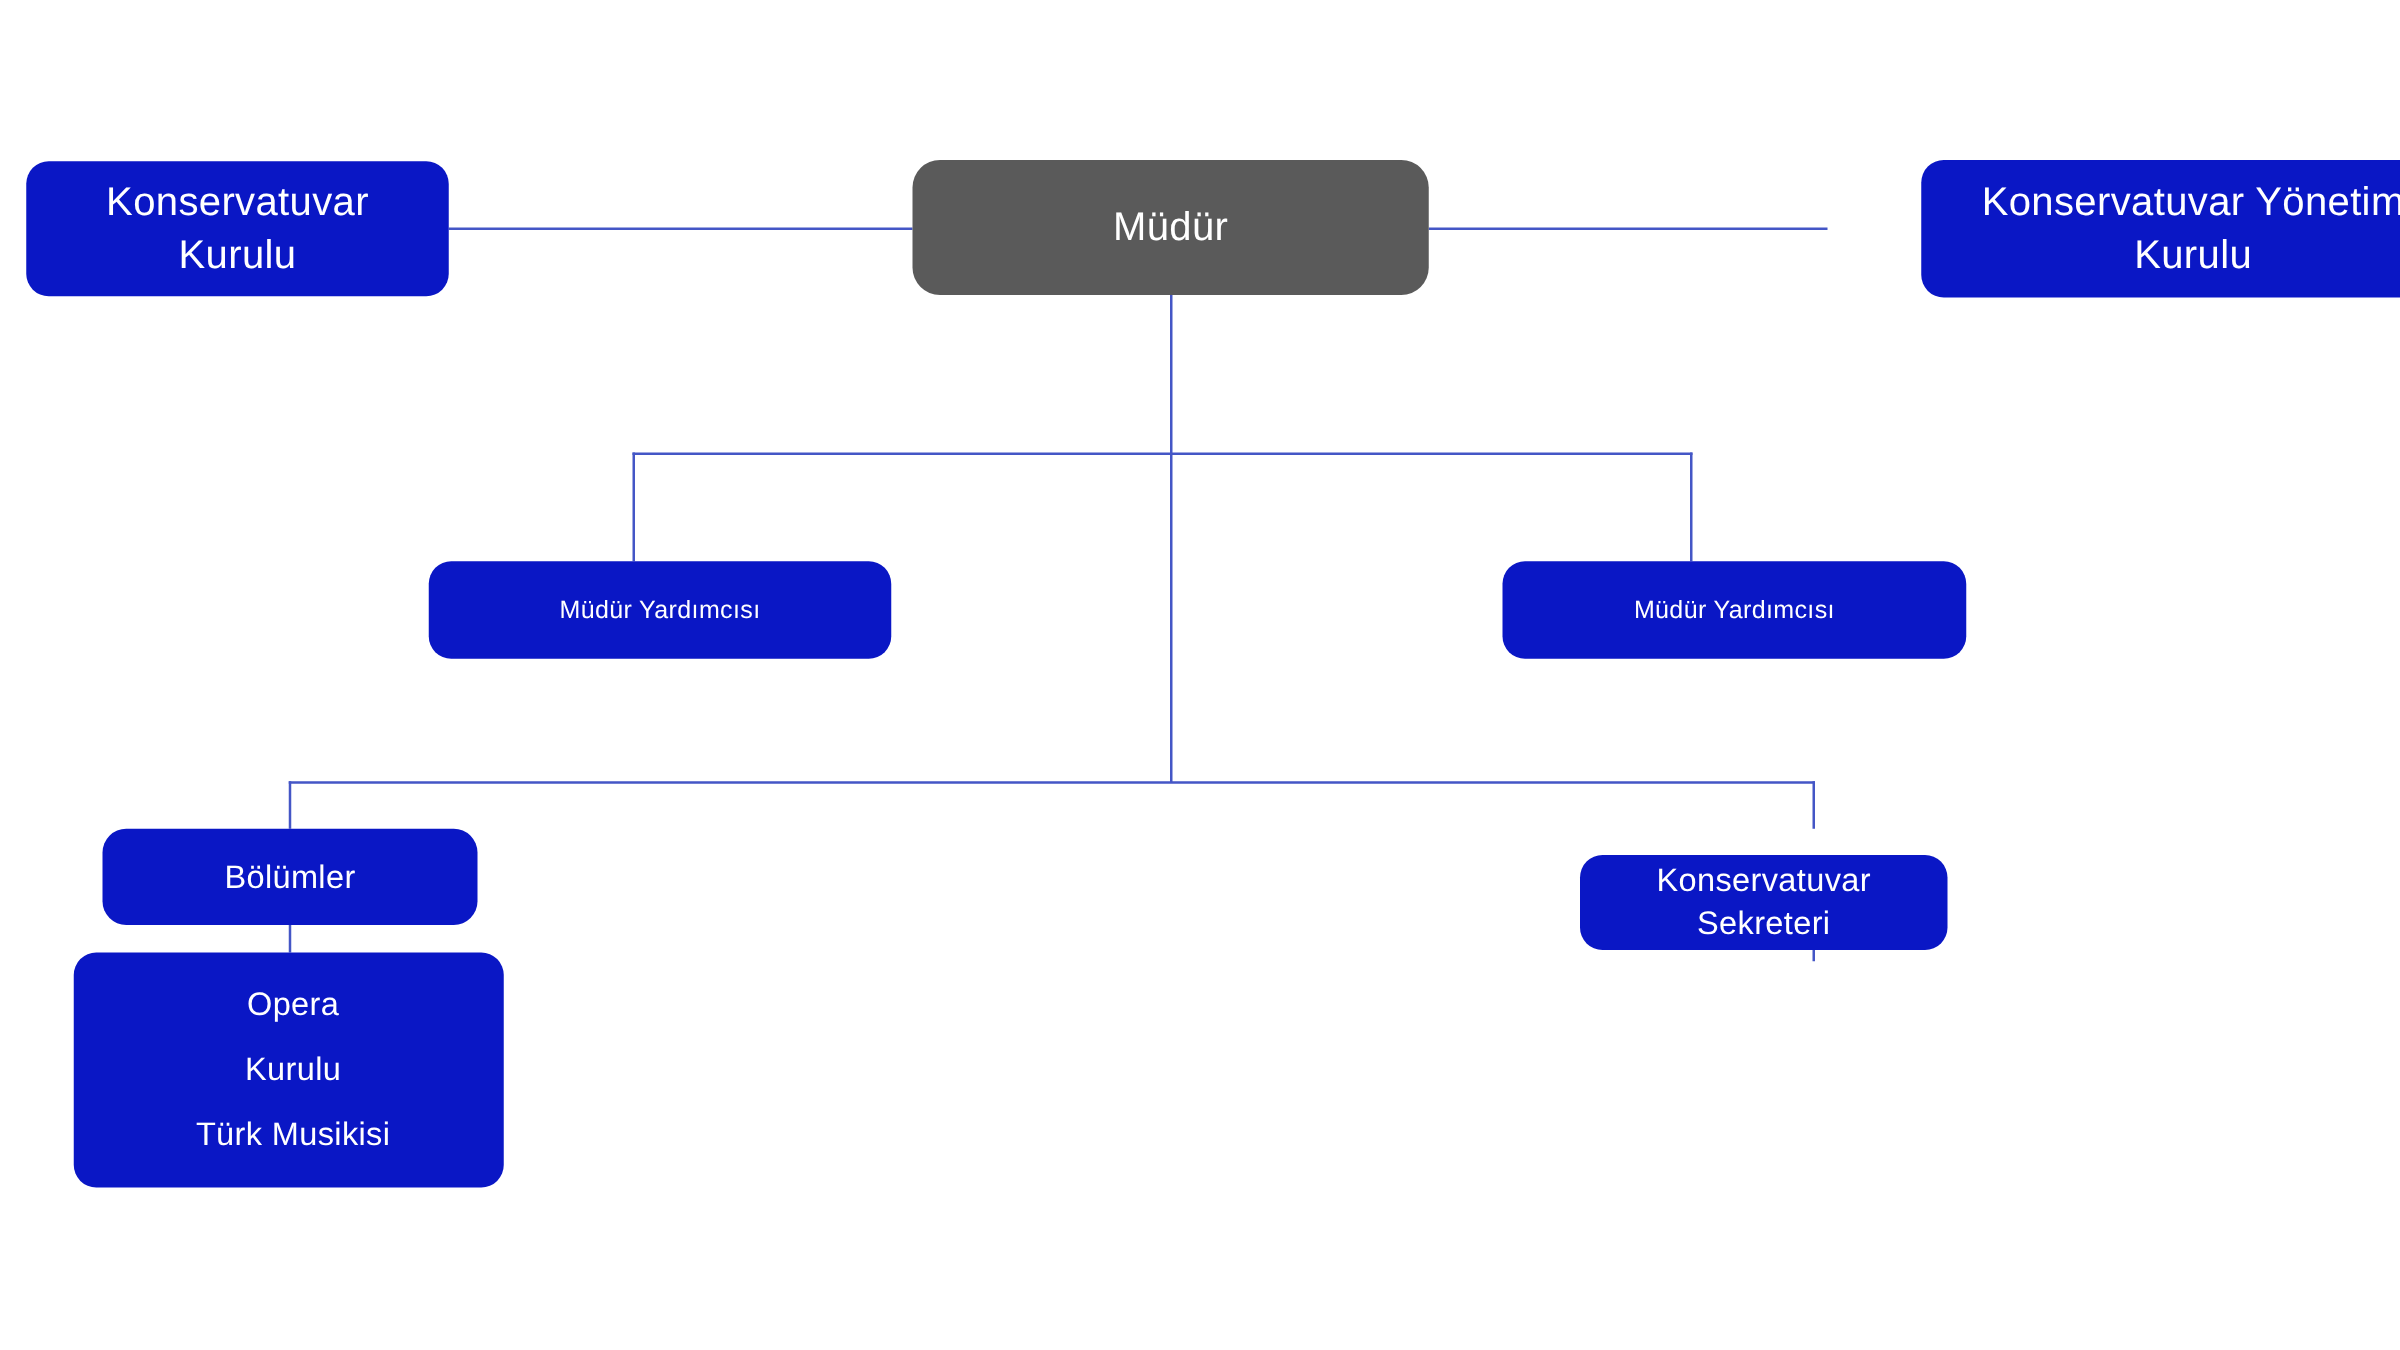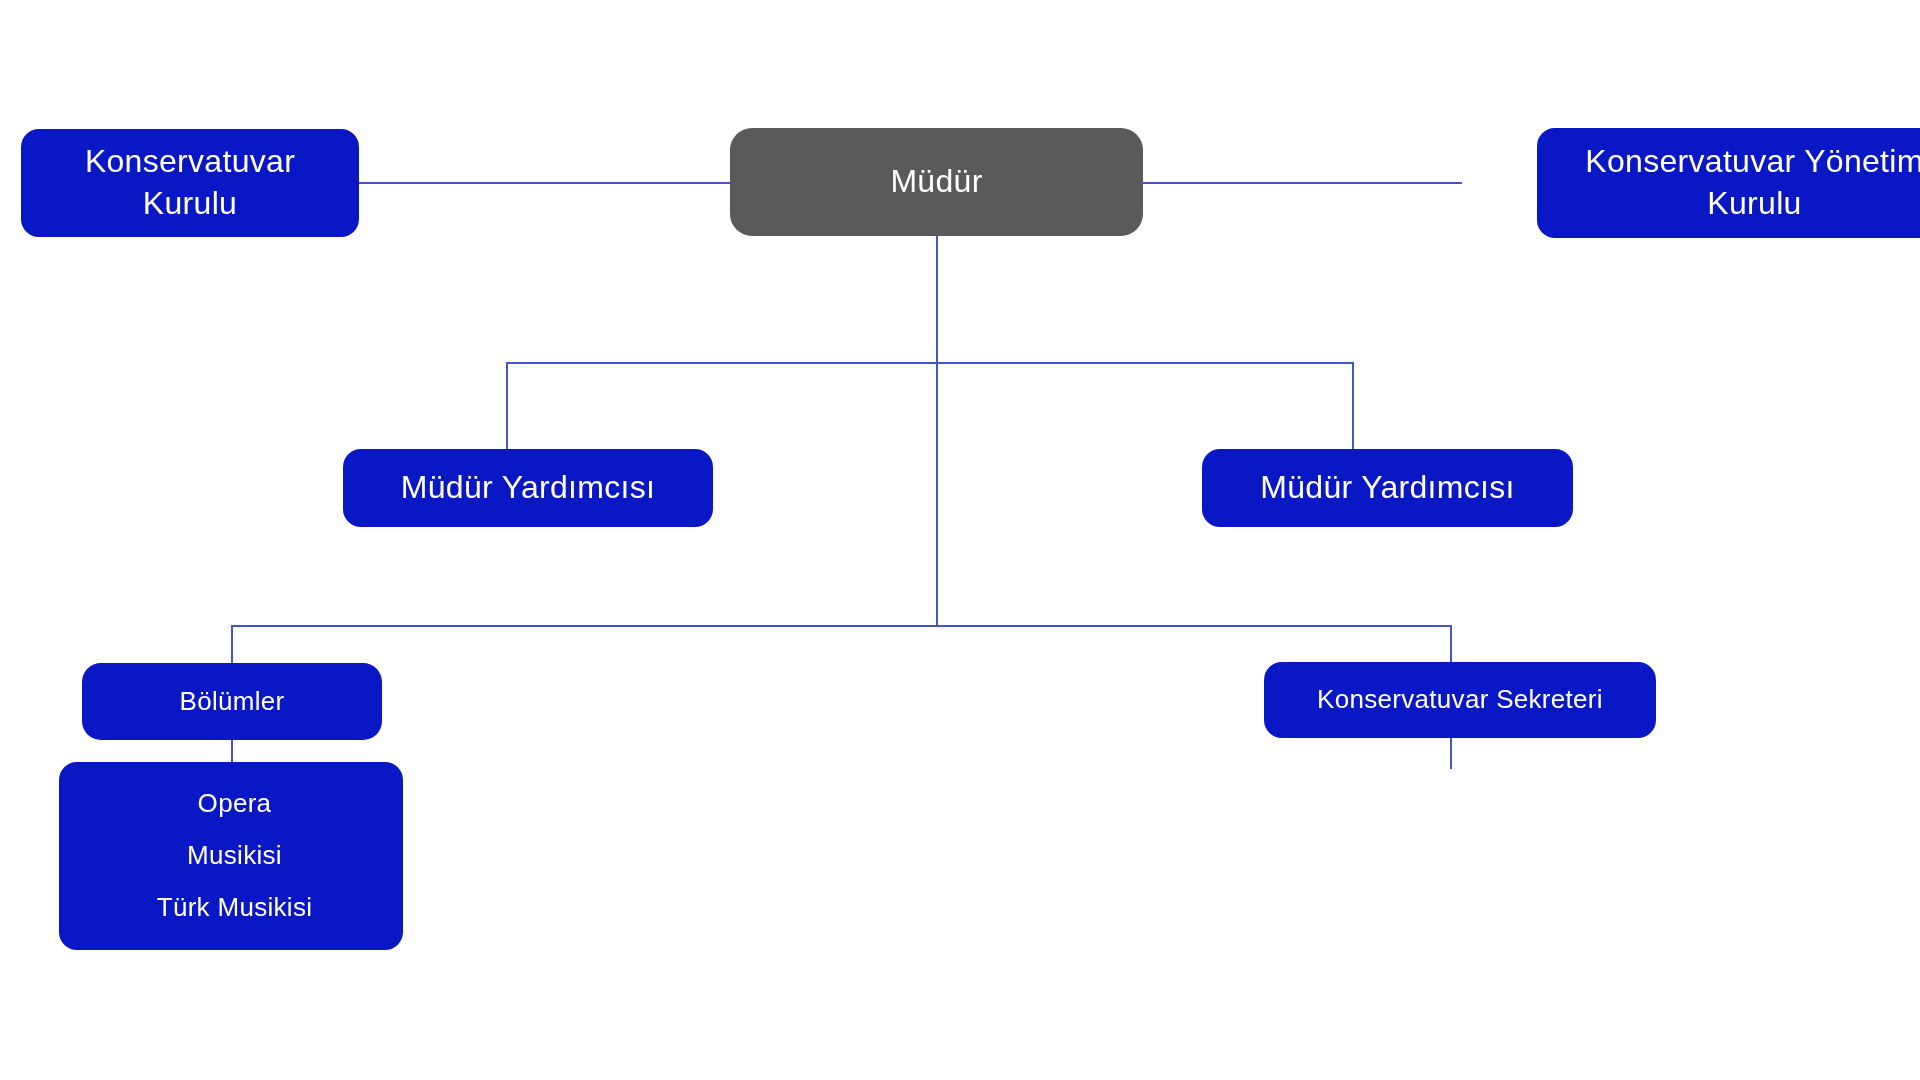--- a/index.html
+++ b/index.html
@@ -25,21 +25,21 @@
     box-sizing: border-box;
     border-radius: 18px;
     letter-spacing: 0.3px;
     line-height: 1.3;
     padding: 6px 14px;
   }
   .node.blue { background: #0a17c5; }
   .node.gray { background: #5a5a5a; border-radius: 22px; }
 
   .fs-32 { font-size: 32px; }
-  .fs-30 { font-size: 32px; }
+  .fs-30 { font-size: 20px; }
   .fs-26 { font-size: 26px; }
 
   .line {
     position: absolute;
     background: #4456c6;
   }
   .h-line { height: 2px; }
   .v-line { width: 2px; }
 
   .dept-lines {
@@ -88,23 +88,23 @@
     <span>Müdür Yardımcısı</span>
   </div>
 
   <div class="node blue fs-26" style="left:82px; top:663px; width:300px; height:77px;border-radius:19px;">
     <span>Bölümler</span>
   </div>
 
   <div class="node blue fs-26" style="left:59px; top:762px; width:344px; height:188px;padding-left:21px;">
     <div class="dept-lines">
       <span>Opera</span>
-      <span>Musikisi</span>
+      <span>Kurulu</span>
       <span>Türk Musikisi</span>
     </div>
   </div>
 
-  <div class="node blue fs-26" style="left:1264px; top:662px; width:392px; height:76px;justify-content:center;">
+  <div class="node blue fs-26" style="left:1264px; top:684px; width:294px; height:76px;justify-content:center;">
     <span>Konservatuvar Sekreteri</span>
   </div>
 
 
 </div>
 
 </body></html>

